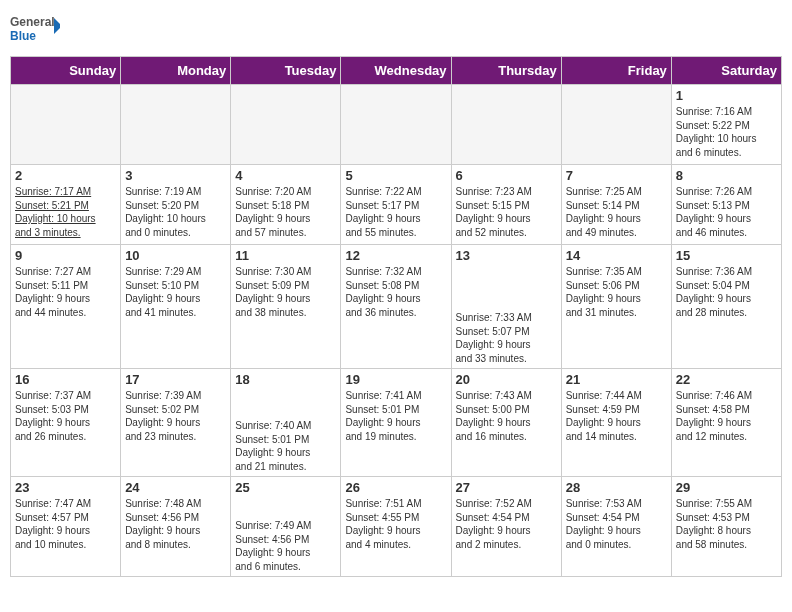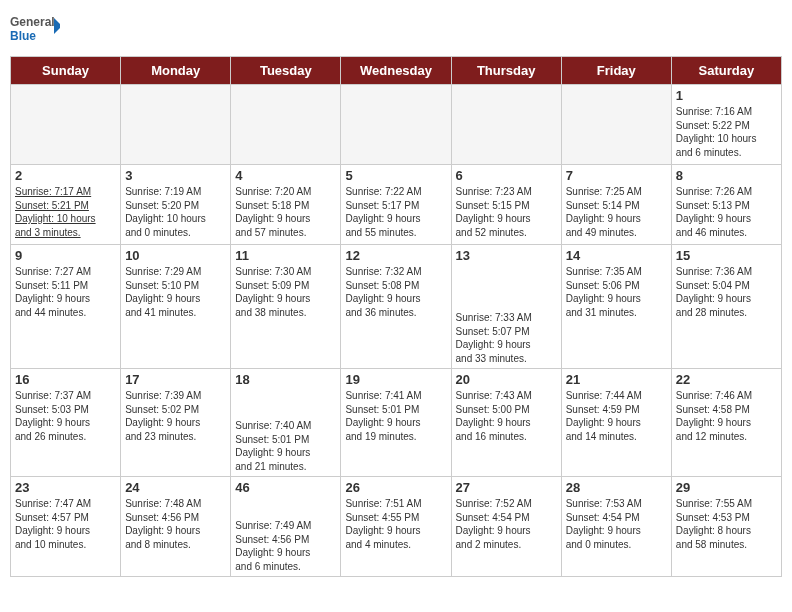--- a/index.html
+++ b/index.html
@@ -32,26 +32,26 @@
     .subtitle {
       font-size: 14px;
       color: #555;
     }
     .calendar {
       width: 100%;
       border-collapse: collapse;
       table-layout: fixed;
     }
     .calendar th {
-      background: #7f1d1d;
+      background: #701a75;
       color: #fff;
       font-size: 13px;
       font-weight: bold;
       padding: 6px 4px;
-      text-align: center;
+      text-align: right;
       border: 1px solid #ccc;
     }
     .calendar td {
       border: 1px solid #ccc;
       vertical-align: top;
       padding: 3px 4px;
       font-size: 10px;
       color: #333;
       height: 80px;
       background: #fff;
@@ -282,21 +282,21 @@
 and 10 minutes.</div>
         </td>
         <td>
           <span class="day-number">24</span>
           <div class="day-info" style="white-space: pre-line;">Sunrise: 7:48 AM
 Sunset: 4:56 PM
 Daylight: 9 hours
 and 8 minutes.</div>
         </td>
         <td>
-          <span class="day-number">46</span>
+          <span class="day-number">25</span>
           <div class="day-info" style="white-space: pre-line; margin-top: 24px;">Sunrise: 7:49 AM
 Sunset: 4:56 PM
 Daylight: 9 hours
 and 6 minutes.</div>
         </td>
         <td>
           <span class="day-number">26</span>
           <div class="day-info" style="white-space: pre-line;">Sunrise: 7:51 AM
 Sunset: 4:55 PM
 Daylight: 9 hours

